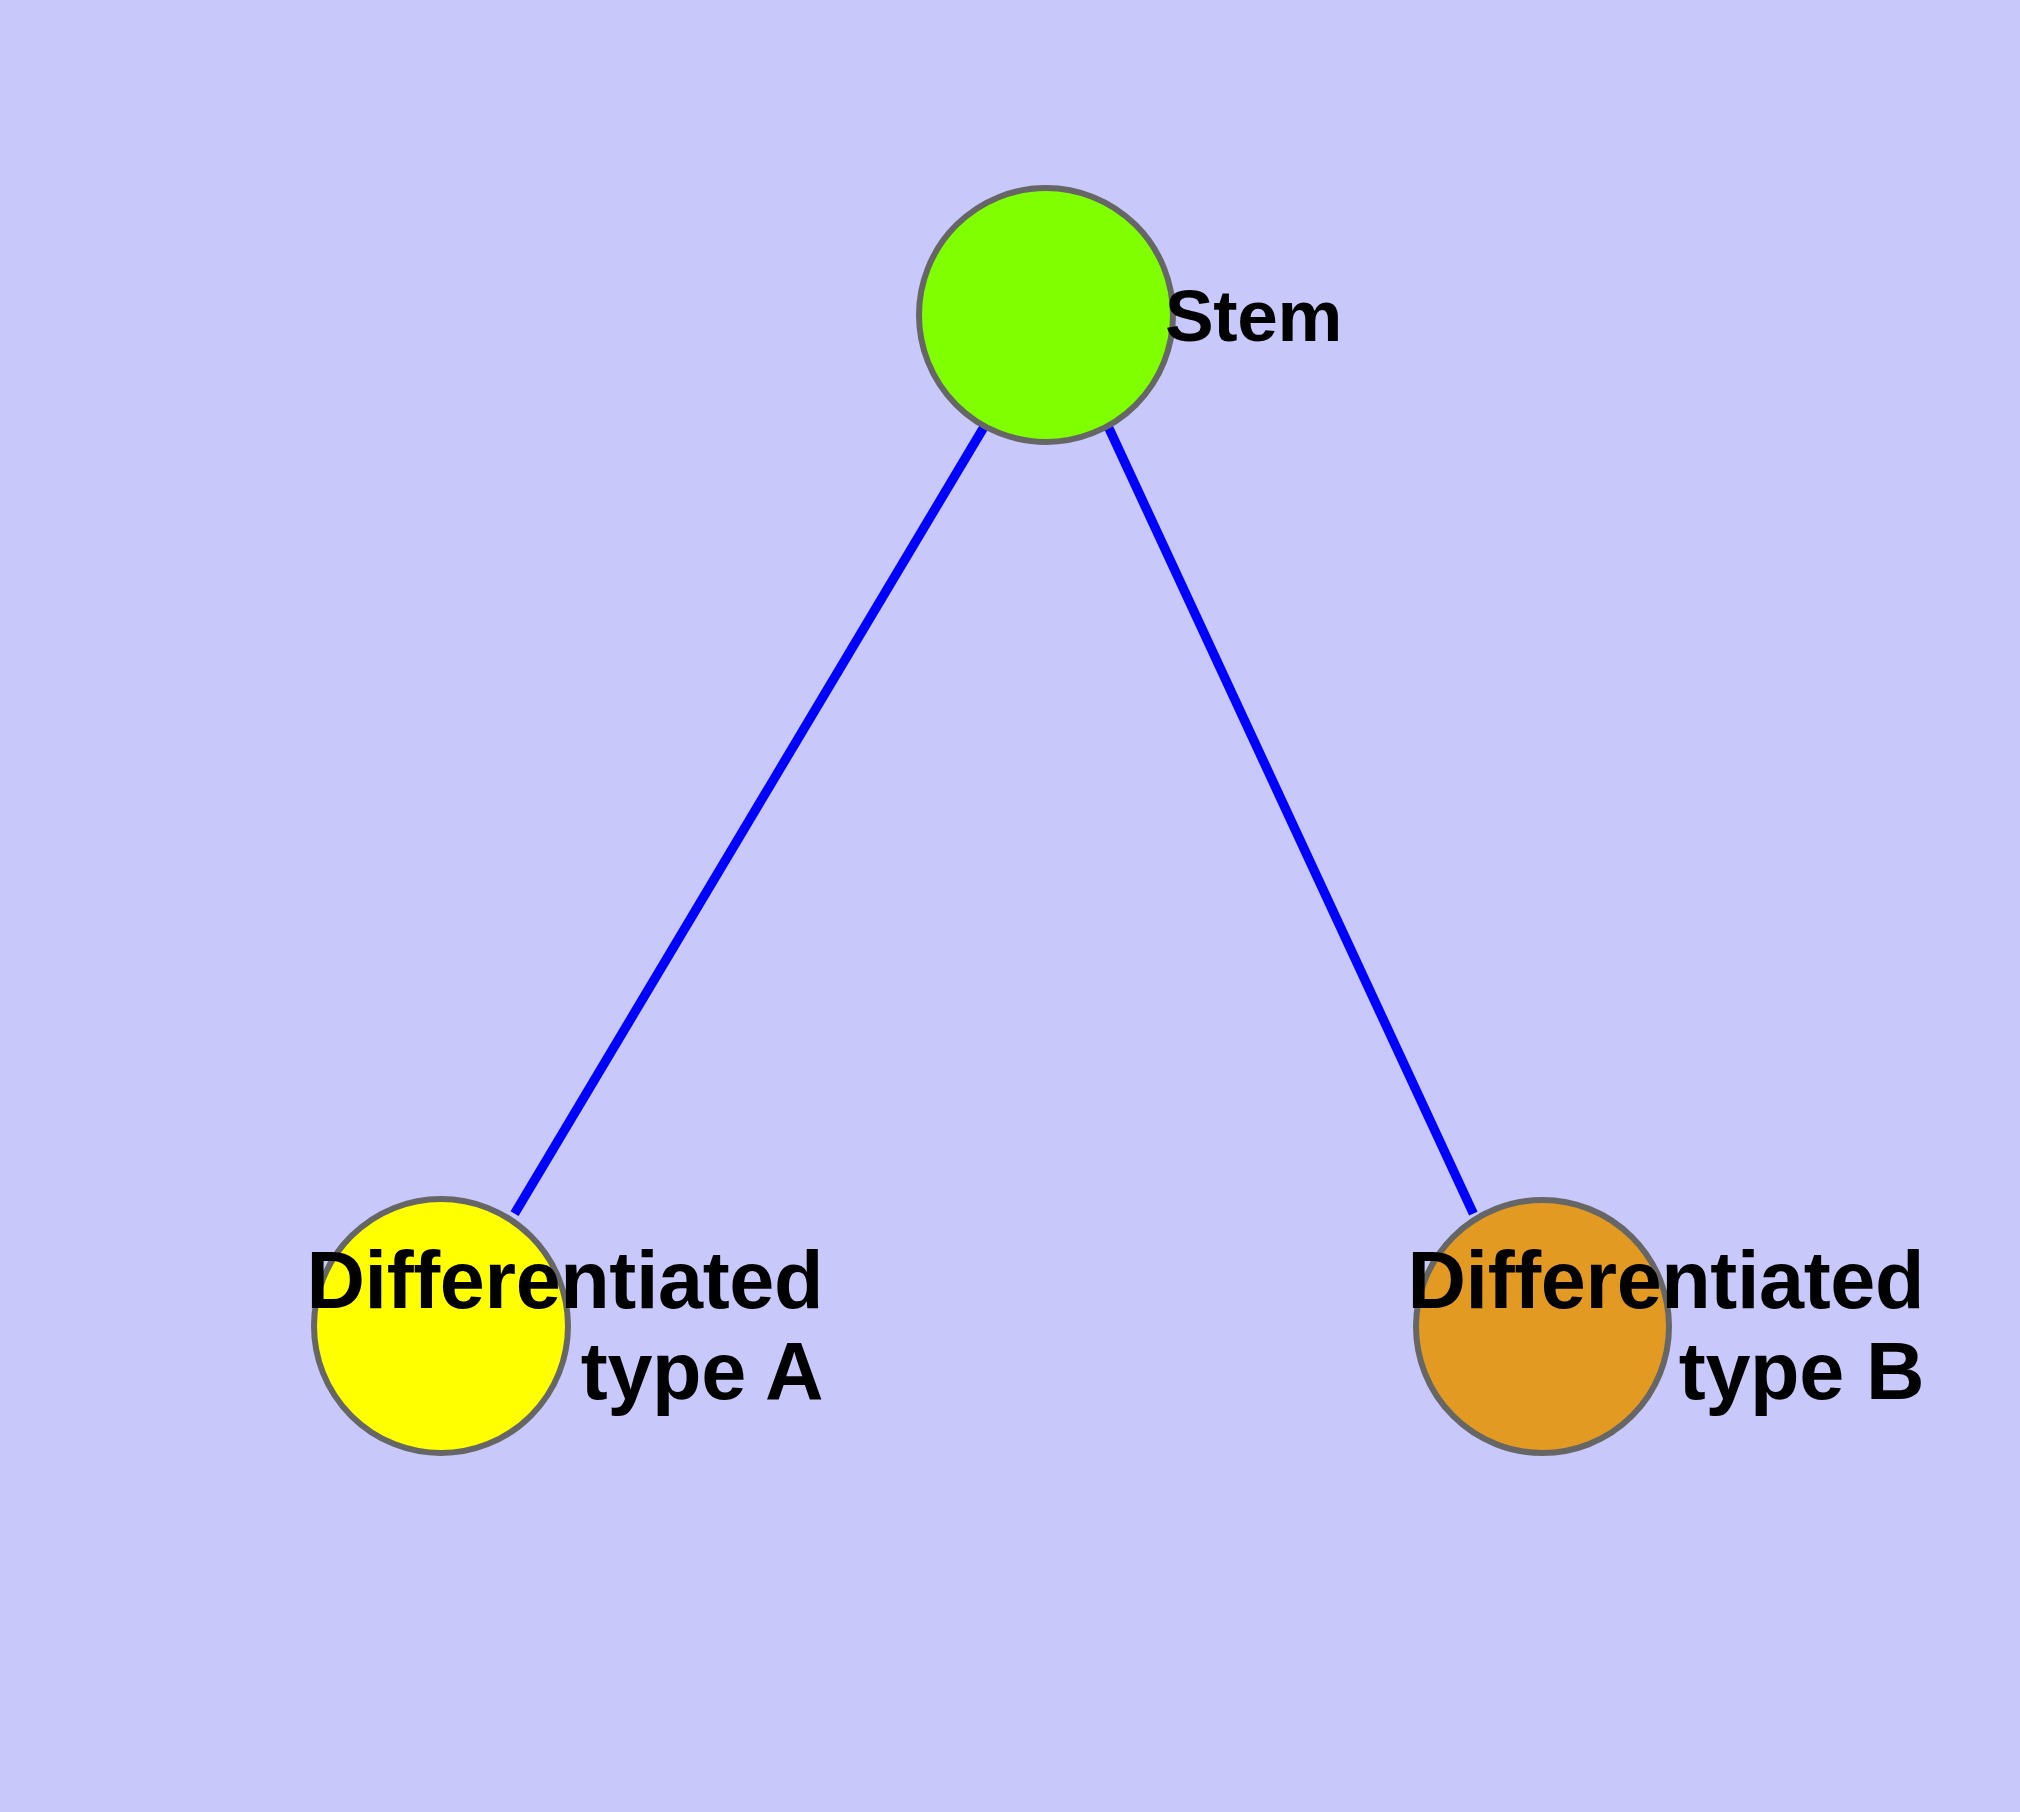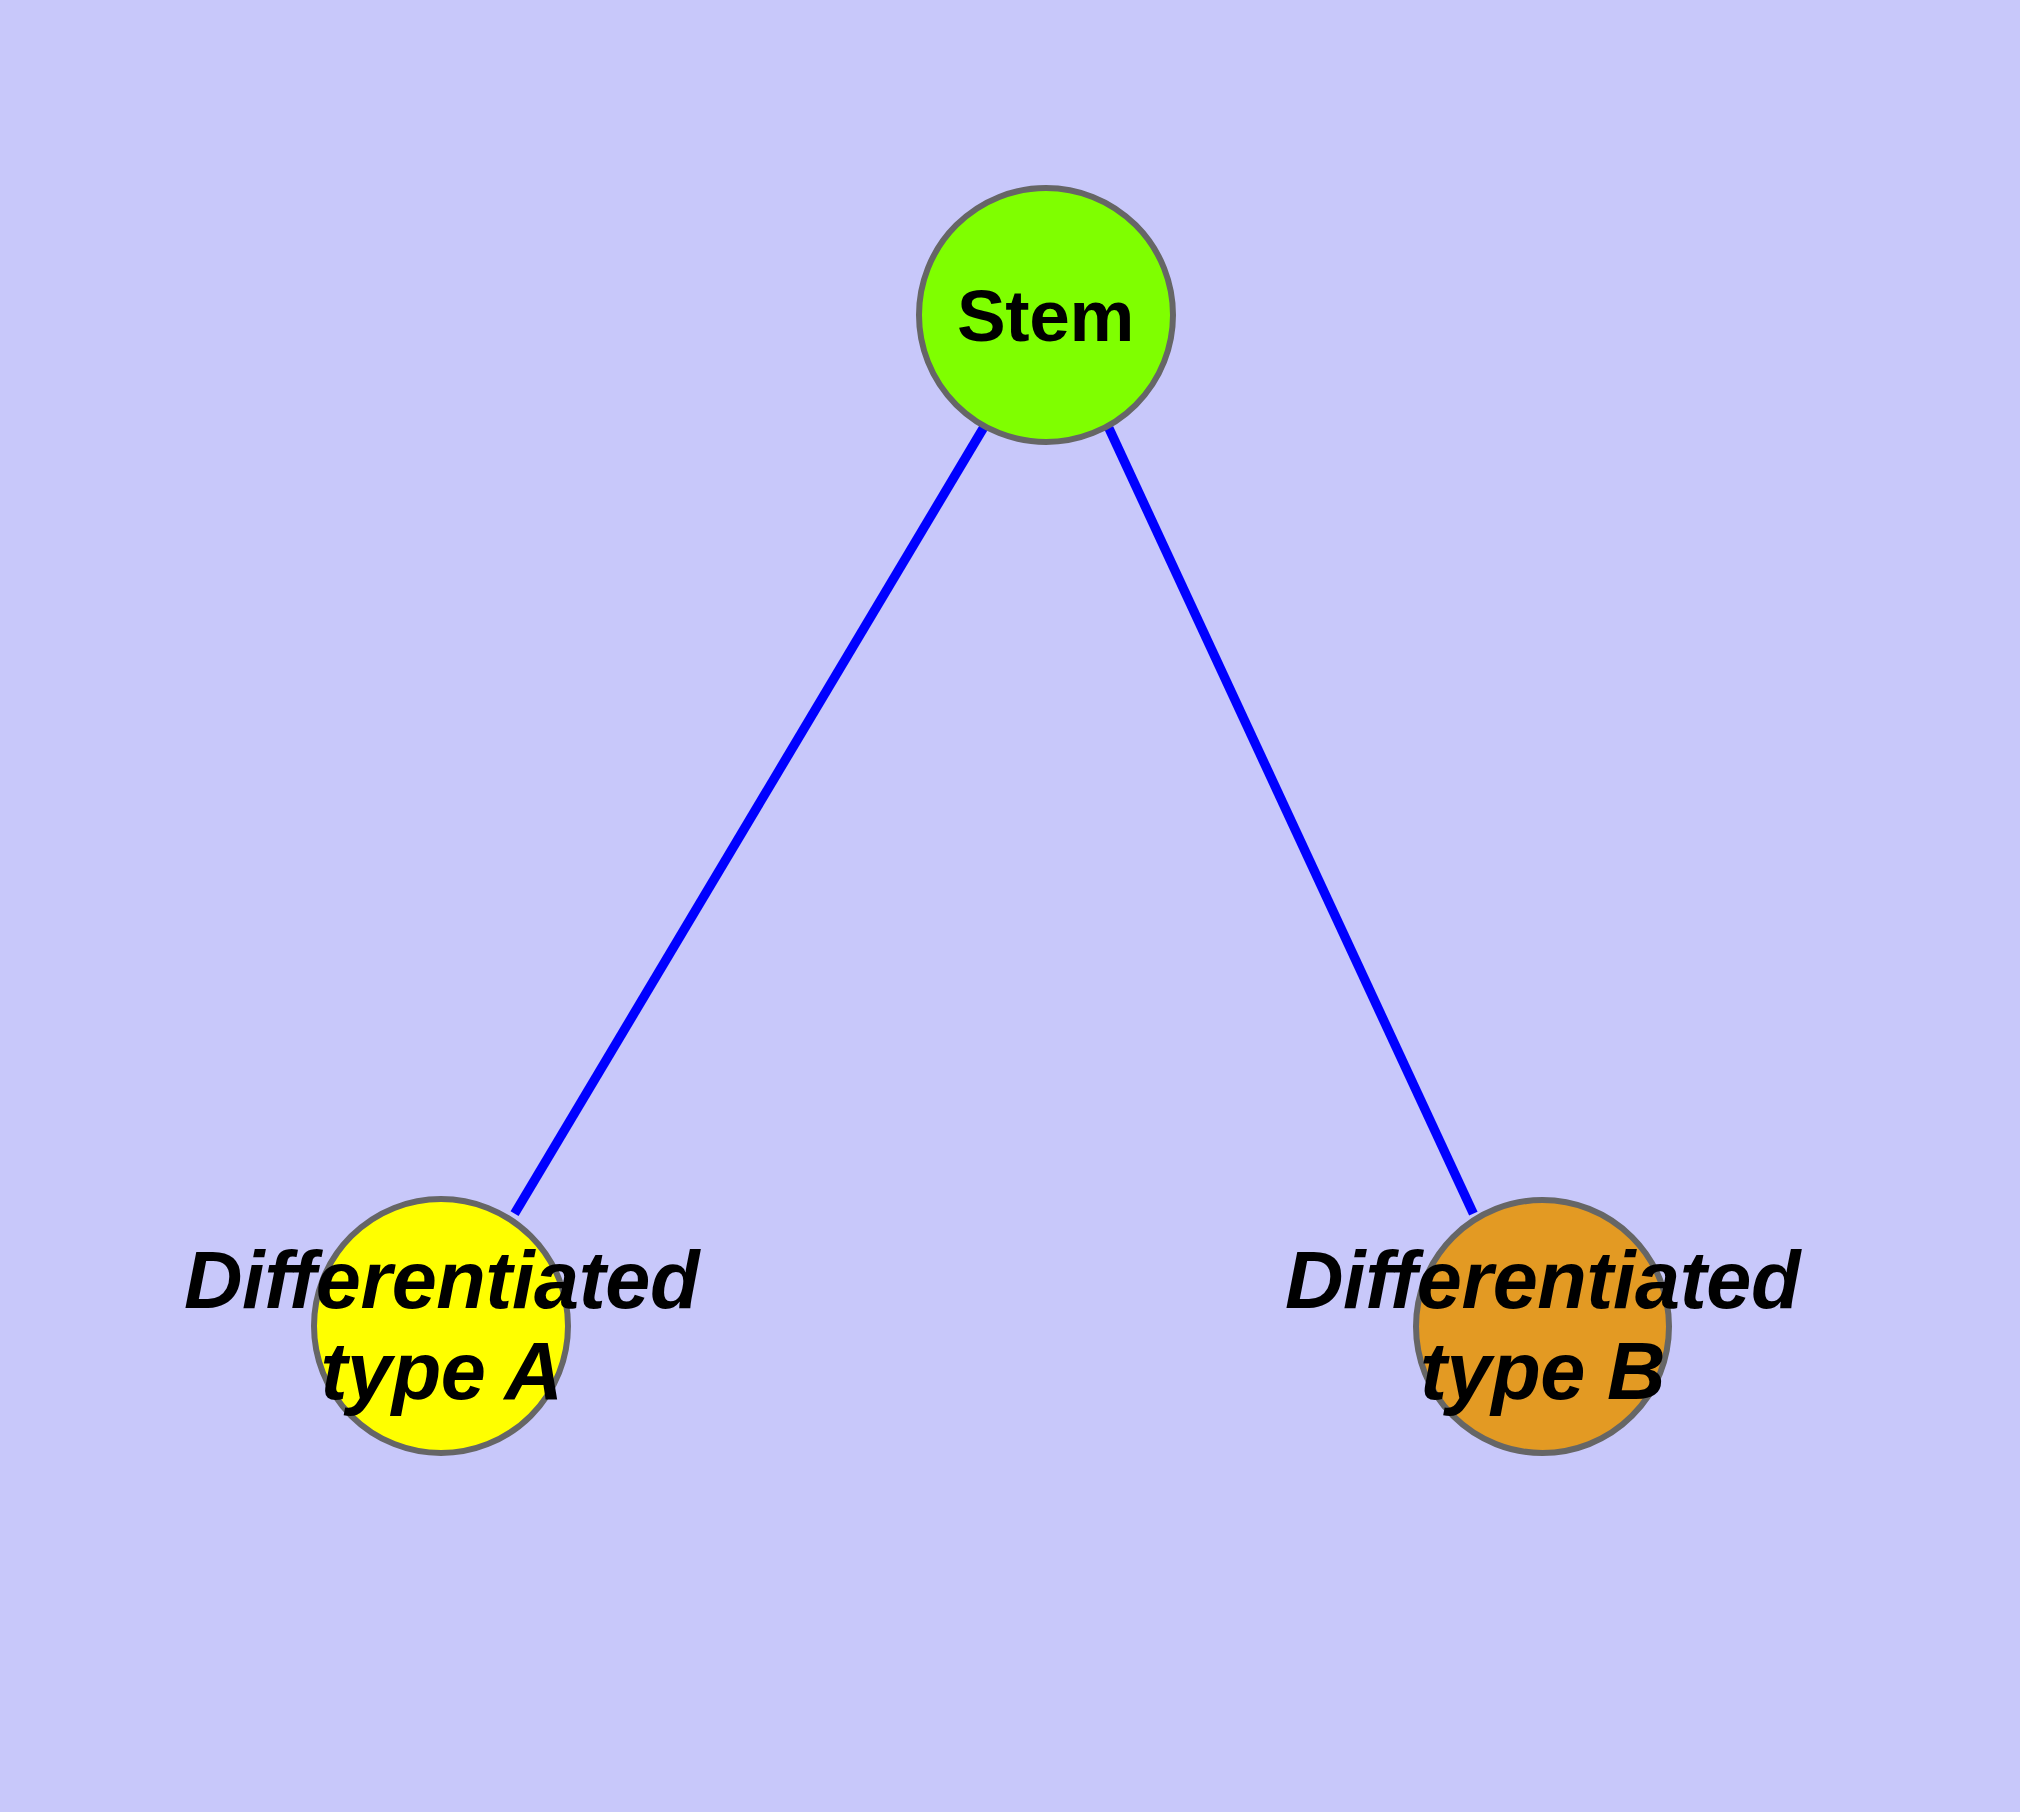--- a/index.html
+++ b/index.html
@@ -33,21 +33,21 @@
     height: 100%;
   }
   .graph-node {
     position: absolute;
     border-radius: 50%;
     border: 6px solid #666666;
     box-sizing: border-box;
   }
   .node-label {
     position: absolute;
-    text-align: center;
+    text-align: right;
     color: #000000;
     font-weight: bold;
     line-height: 1.12;
     white-space: pre-line;
     letter-spacing: -0.4px;
     pointer-events: none;
   }
   #node-stem {
     background: #7fff00;
   }
@@ -55,21 +55,20 @@
     background: #ffff00;
   }
   #node-type-b {
     background: #e39a23;
   }
   #label-stem {
     font-size: 73px;
   }
   #label-type-a, #label-type-b {
     font-size: 81px;
-    font-style: italic;
   }
 </style>
 </head>
 <body>
 
 <div id="canvas" style="width: 2021px; height: 1812px;">
 
   <div id="background-layer" style="background: rgb(200, 200, 250);"></div>
 
   <svg id="edge-layer" viewBox="0 0 2384 2138" preserveAspectRatio="none">

